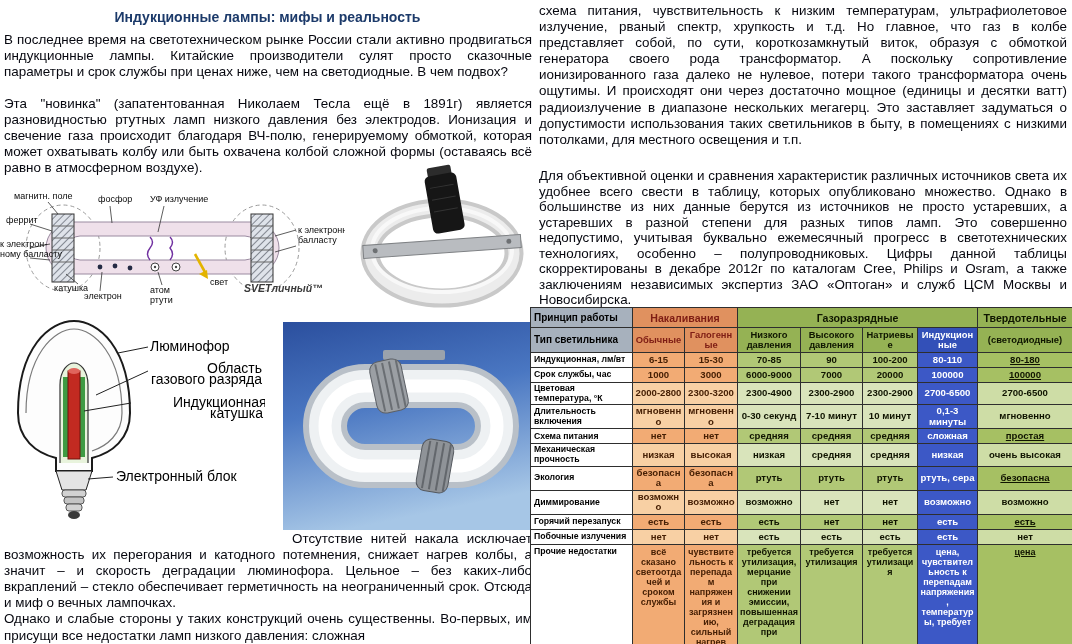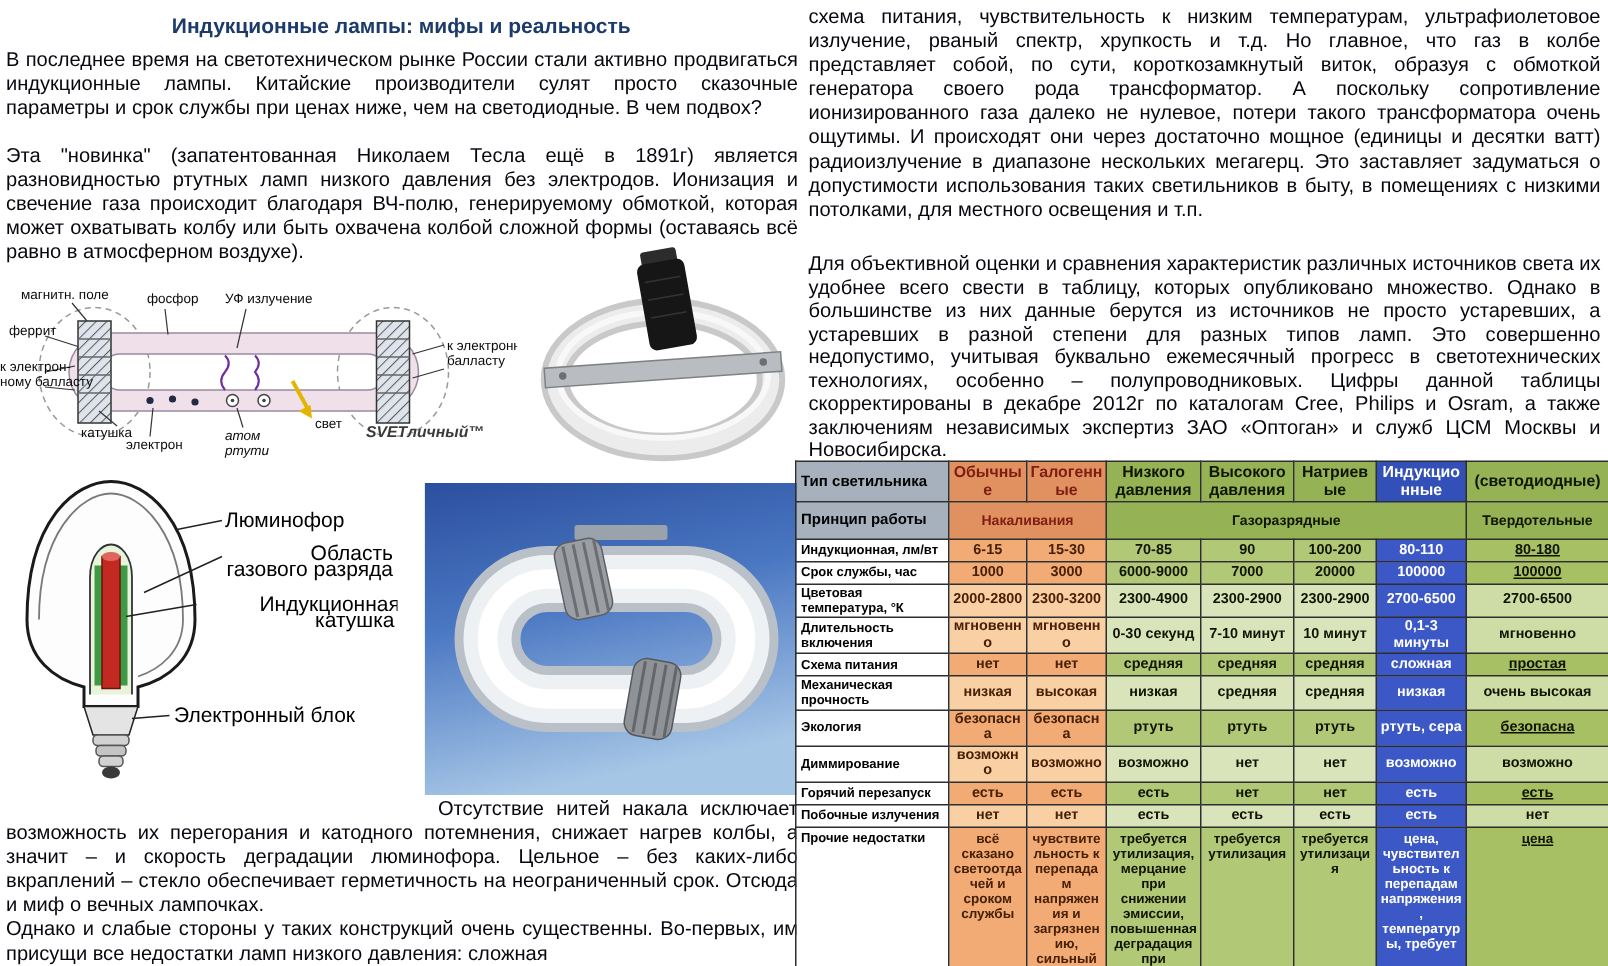--- a/index.html
+++ b/index.html
@@ -96,21 +96,21 @@
       <line x1="100" y1="105" x2="102" y2="86" stroke="#333" stroke-width="0.8"></line>
       <line x1="162" y1="99" x2="158" y2="86" stroke="#333" stroke-width="0.8"></line>
     </svg>
     <div class="slbl" style="left:14px;top:6px;">магнитн. поле</div>
     <div class="slbl" style="left:98px;top:9px;text-align:right;">фосфор</div>
     <div class="slbl" style="left:150px;top:9px;">УФ излучение</div>
     <div class="slbl" style="left:6px;top:30px;">феррит</div>
     <div class="slbl" style="left:0;top:54px;width:66px;">к электрон-ному балласту</div>
     <div class="slbl" style="left:54px;top:98px;">катушка</div>
     <div class="slbl" style="left:84px;top:106px;">электрон</div>
-    <div class="slbl" style="left:150px;top:100px;width:34px;font-style:italic;">атом ртути</div>
+    <div class="slbl" style="left:150px;top:100px;width:34px;">атом ртути</div>
     <div class="slbl" style="left:210px;top:92px;">свет</div>
     <div class="slbl" style="left:298px;top:40px;width:95px;">к электронному балласту</div>
     <div class="slbl watermark" style="left:244px;top:98px;">SVETличный™</div>
   </div>
 
   <div class="fig" style="left:345px;top:160px;width:188px;height:153px;">
     <svg width="188" height="153" viewBox="0 0 188 153">
       <ellipse cx="97" cy="93" rx="72" ry="45" fill="none" stroke="#c9c9c9" stroke-width="19"></ellipse>
       <ellipse cx="97" cy="93" rx="72" ry="45" fill="none" stroke="#ececec" stroke-width="11"></ellipse>
       <ellipse cx="97" cy="90" rx="70" ry="42" fill="none" stroke="#f8f8f8" stroke-width="4"></ellipse>
@@ -200,34 +200,34 @@
         <col style="width:52px">
         <col style="width:53px">
         <col style="width:63px">
       <col style="width:62px">
         <col style="width:55px">
         <col style="width:60px">
         <col style="width:95px">
     </colgroup>
     <thead>
         <tr>
+          <th class="lblh">Принцип работы</th>
+          <th class="h-inc" colspan="2">Накаливания</th>
+          <th class="h-gas" colspan="4">Газоразрядные</th>
+          <th class="h-led" colspan="1">Твердотельные</th>
+        </tr>
+        <tr>
           <th class="lblh">Тип светильника</th>
           <th class="h-inc">Обычные</th>
           <th class="h-inc">Галогенные</th>
           <th class="h-gas">Низкого давления</th>
           <th class="h-gas">Высокого давления</th>
           <th class="h-gas">Натриевые</th>
           <th class="h-ind">Индукционные</th>
           <th class="h-led">(светодиодные)</th>
-        </tr>
-        <tr>
-          <th class="lblh">Принцип работы</th>
-          <th class="h-inc" colspan="2">Накаливания</th>
-          <th class="h-gas" colspan="4">Газоразрядные</th>
-          <th class="h-led" colspan="1">Твердотельные</th>
         </tr>
       </thead>
     <tbody>
         <tr>
           <th class="lbl">Индукционная, лм/вт</th>
           <td class="c-inc dk">6-15</td>
           <td class="c-inc dk">15-30</td>
           <td class="c-gas dk">70-85</td>
           <td class="c-gas dk">90</td>
           <td class="c-gas dk">100-200</td>

